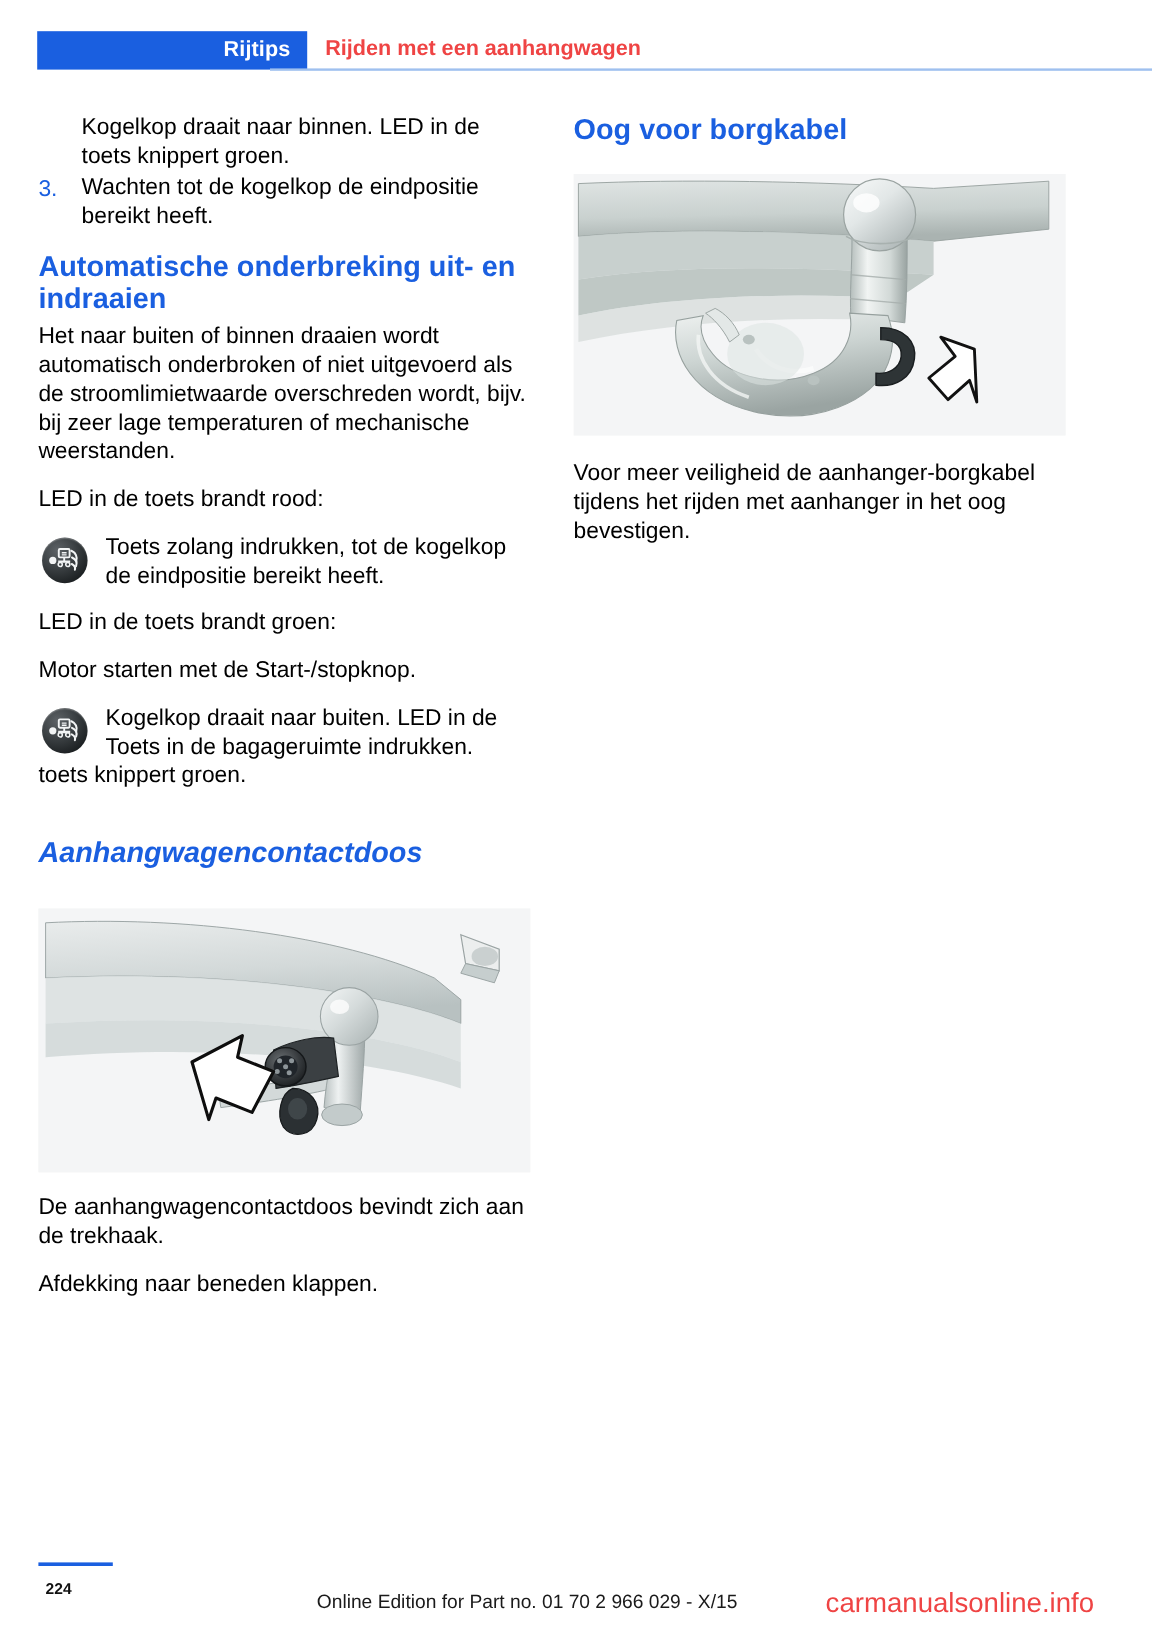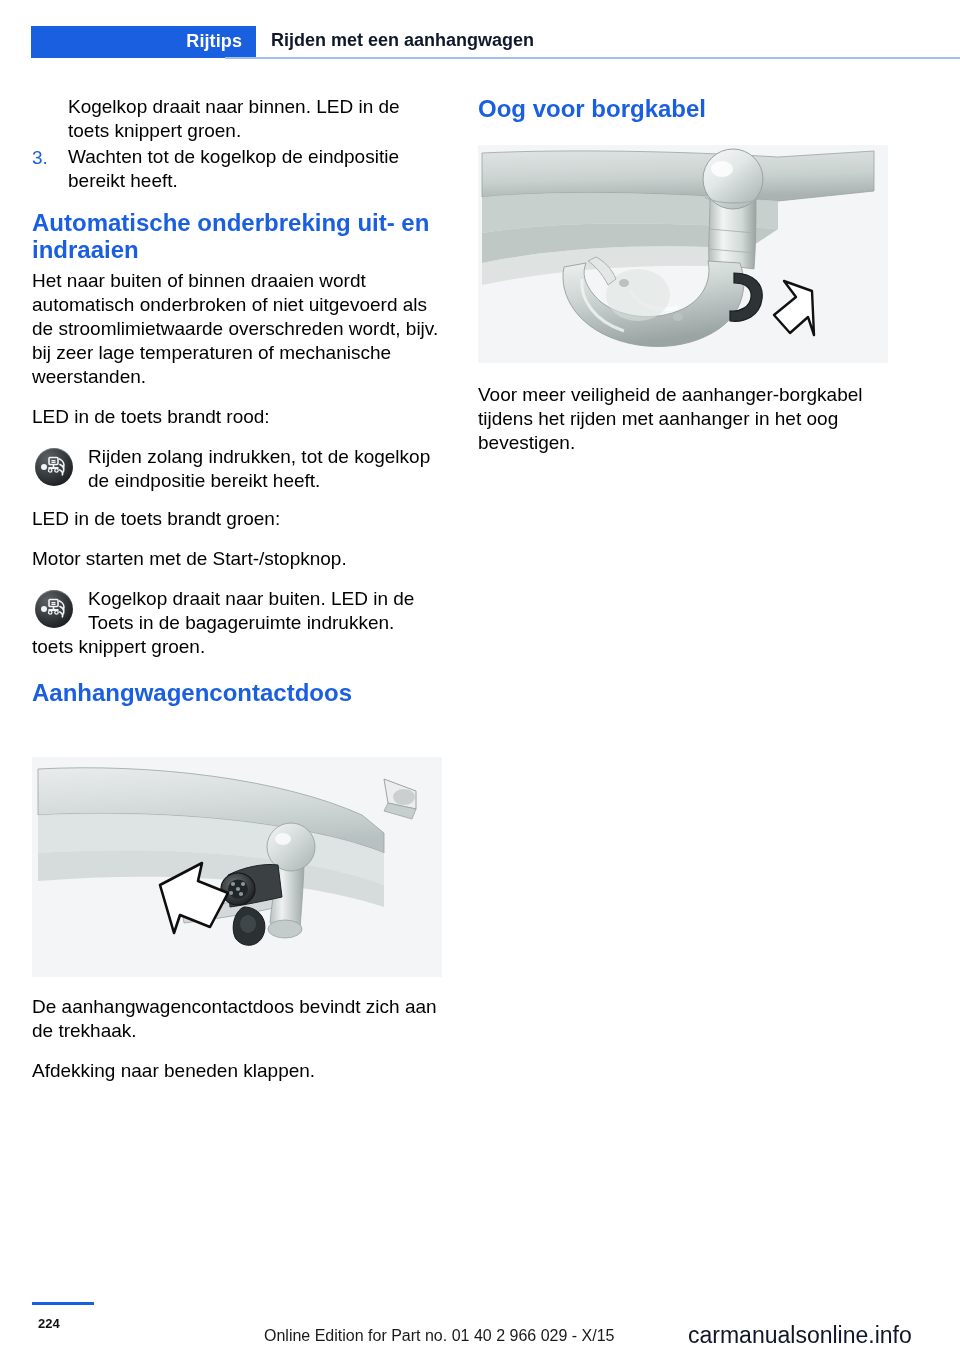--- a/index.html
+++ b/index.html
@@ -42,21 +42,21 @@
     color: #ffffff;
     letter-spacing: 0.1px;
     white-space: nowrap;
   }
   .header-chapter {
     position: absolute;
     left: 240px;
     top: 4px;
     font-size: 18px;
     font-weight: bold;
-    color: #0f172a;
+    color: #ef4444;
     white-space: nowrap;
   }
   .header-rule {
     position: absolute;
     left: 225px;
     top: 57px;
     width: 735px;
     height: 2px;
     background: #9fc0ef;
   }
@@ -98,21 +98,21 @@
     line-height: 26px;
   }
 
   h2 {
     margin: 0 0 6px 0;
     font-size: 24px;
     line-height: 27px;
     font-weight: bold;
     color: #1a5fe0;
   }
-  .h2-spaced { margin-top: 20px; }
+  .h2-spaced { margin-top: 38px; font-style: italic; }
 
   
   .icon-row {
     position: relative;
     padding-left: 56px;
     margin-bottom: 14px;
   }
   .icon-row .icon-btn {
     position: absolute;
     left: 3px;
@@ -191,21 +191,21 @@
     top: 1327px;
     font-size: 16px;
     color: #1a1a1a;
     white-space: nowrap;
   }
   .watermark {
     position: absolute;
     left: 688px;
     top: 1322px;
     font-size: 23px;
-    color: #0f172a;
+    color: #ef4444;
     white-space: nowrap;
   }
 </style>
 </head>
 <body>
 
 <div class="header">
   <div class="header-tab">
     <span class="header-tab-label">Rijtips</span>
   </div>
@@ -235,21 +235,21 @@
         <path d="M4.5 4.6 h4 M4.5 6.4 h4" stroke="#f2f4f5" stroke-width="1.2"></path>
         <path d="M6.5 8.5 v3.5" stroke="#f2f4f5" stroke-width="1.6"></path>
         <path d="M1.5 12 h10" stroke="#f2f4f5" stroke-width="2"></path>
         <circle cx="3.2" cy="14.4" r="1.7" fill="none" stroke="#f2f4f5" stroke-width="1.3"></circle>
         <circle cx="9.5" cy="14.4" r="1.7" fill="none" stroke="#f2f4f5" stroke-width="1.3"></circle>
         <path d="M12.5 3 c3.6 1.6 5.2 5.2 4 8.6" fill="none" stroke="#f2f4f5" stroke-width="1.7" stroke-linecap="round"></path>
         <path d="M13 8.6 c3.2 1.5 4.4 4.4 3.4 7.2" fill="none" stroke="#f2f4f5" stroke-width="1.7" stroke-linecap="round"></path>
         <path d="M12.8 14 c2.4 1.2 3.2 3 2.6 4.8" fill="none" stroke="#f2f4f5" stroke-width="1.7" stroke-linecap="round"></path>
       </svg>
     </span>
-    <p>Rijden zolang indrukken, tot de kogelkop de eindpositie bereikt heeft.</p>
+    <p>Toets zolang indrukken, tot de kogelkop de eindpositie bereikt heeft.</p>
   </div>
 
   <p class="para">LED in de toets brandt groen:</p>
   <p class="para">Motor starten met de Start-/stopknop.</p>
 
   <div class="icon-row">
     <span class="icon-btn">
       <span class="led"></span>
       <svg width="20" height="22" viewBox="0 0 20 22" aria-hidden="true">
         <rect x="2" y="1.5" width="9" height="7" rx="1" fill="none" stroke="#f2f4f5" stroke-width="1.6"></rect>
@@ -399,14 +399,14 @@
     <path d="M334 146 L 306 136 L 318 152 L 296 170 L 312 188 L 330 172 L 336 190 Z" fill="#ffffff" stroke="#111111" stroke-width="2.4" stroke-linejoin="round"></path>
   </svg>
 </div>
 
 <div class="col col-right" style="top: 383px;">
   <p class="para">Voor meer veiligheid de aanhanger-borgkabel tijdens het rijden met aanhanger in het oog bevestigen.</p>
 </div>
 
 <div class="footer-rule"></div>
 <div class="page-number">224</div>
-<div class="edition">Online Edition for Part no. 01 40 2 966 029 - X/15</div>
+<div class="edition">Online Edition for Part no. 01 70 2 966 029 - X/15</div>
 <div class="watermark">carmanualsonline.info</div>
 
 </body></html>

